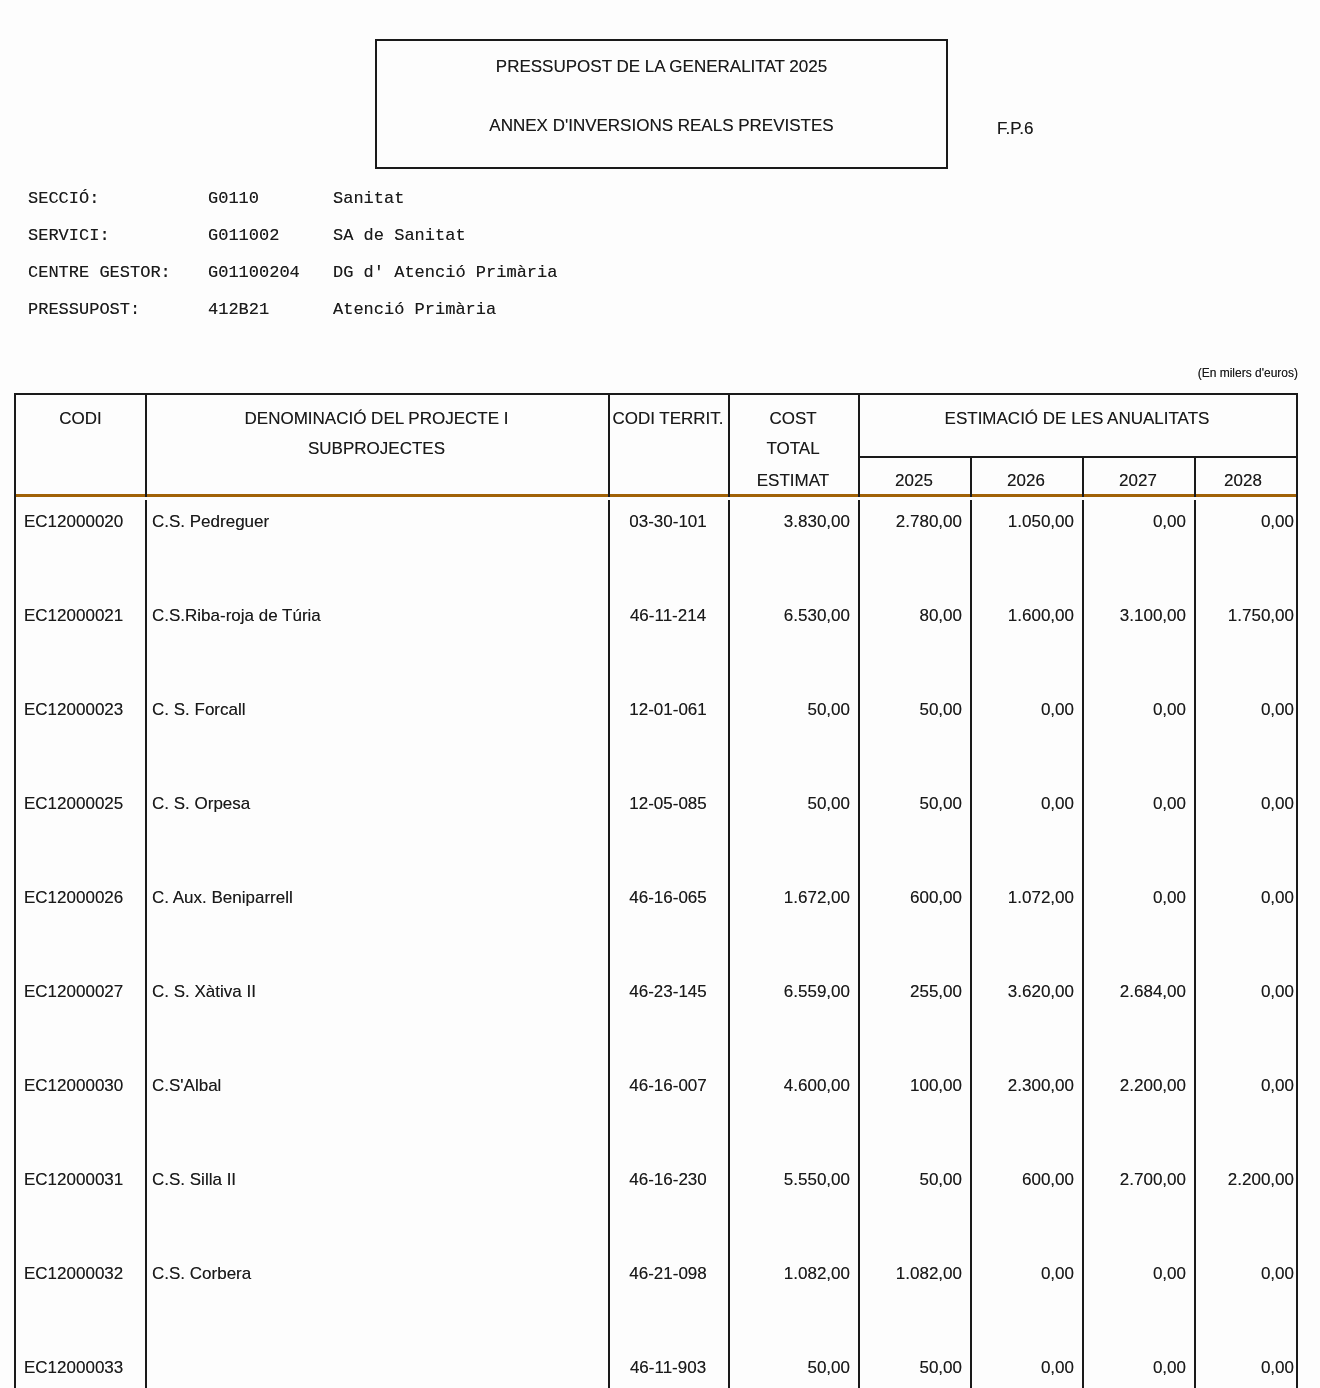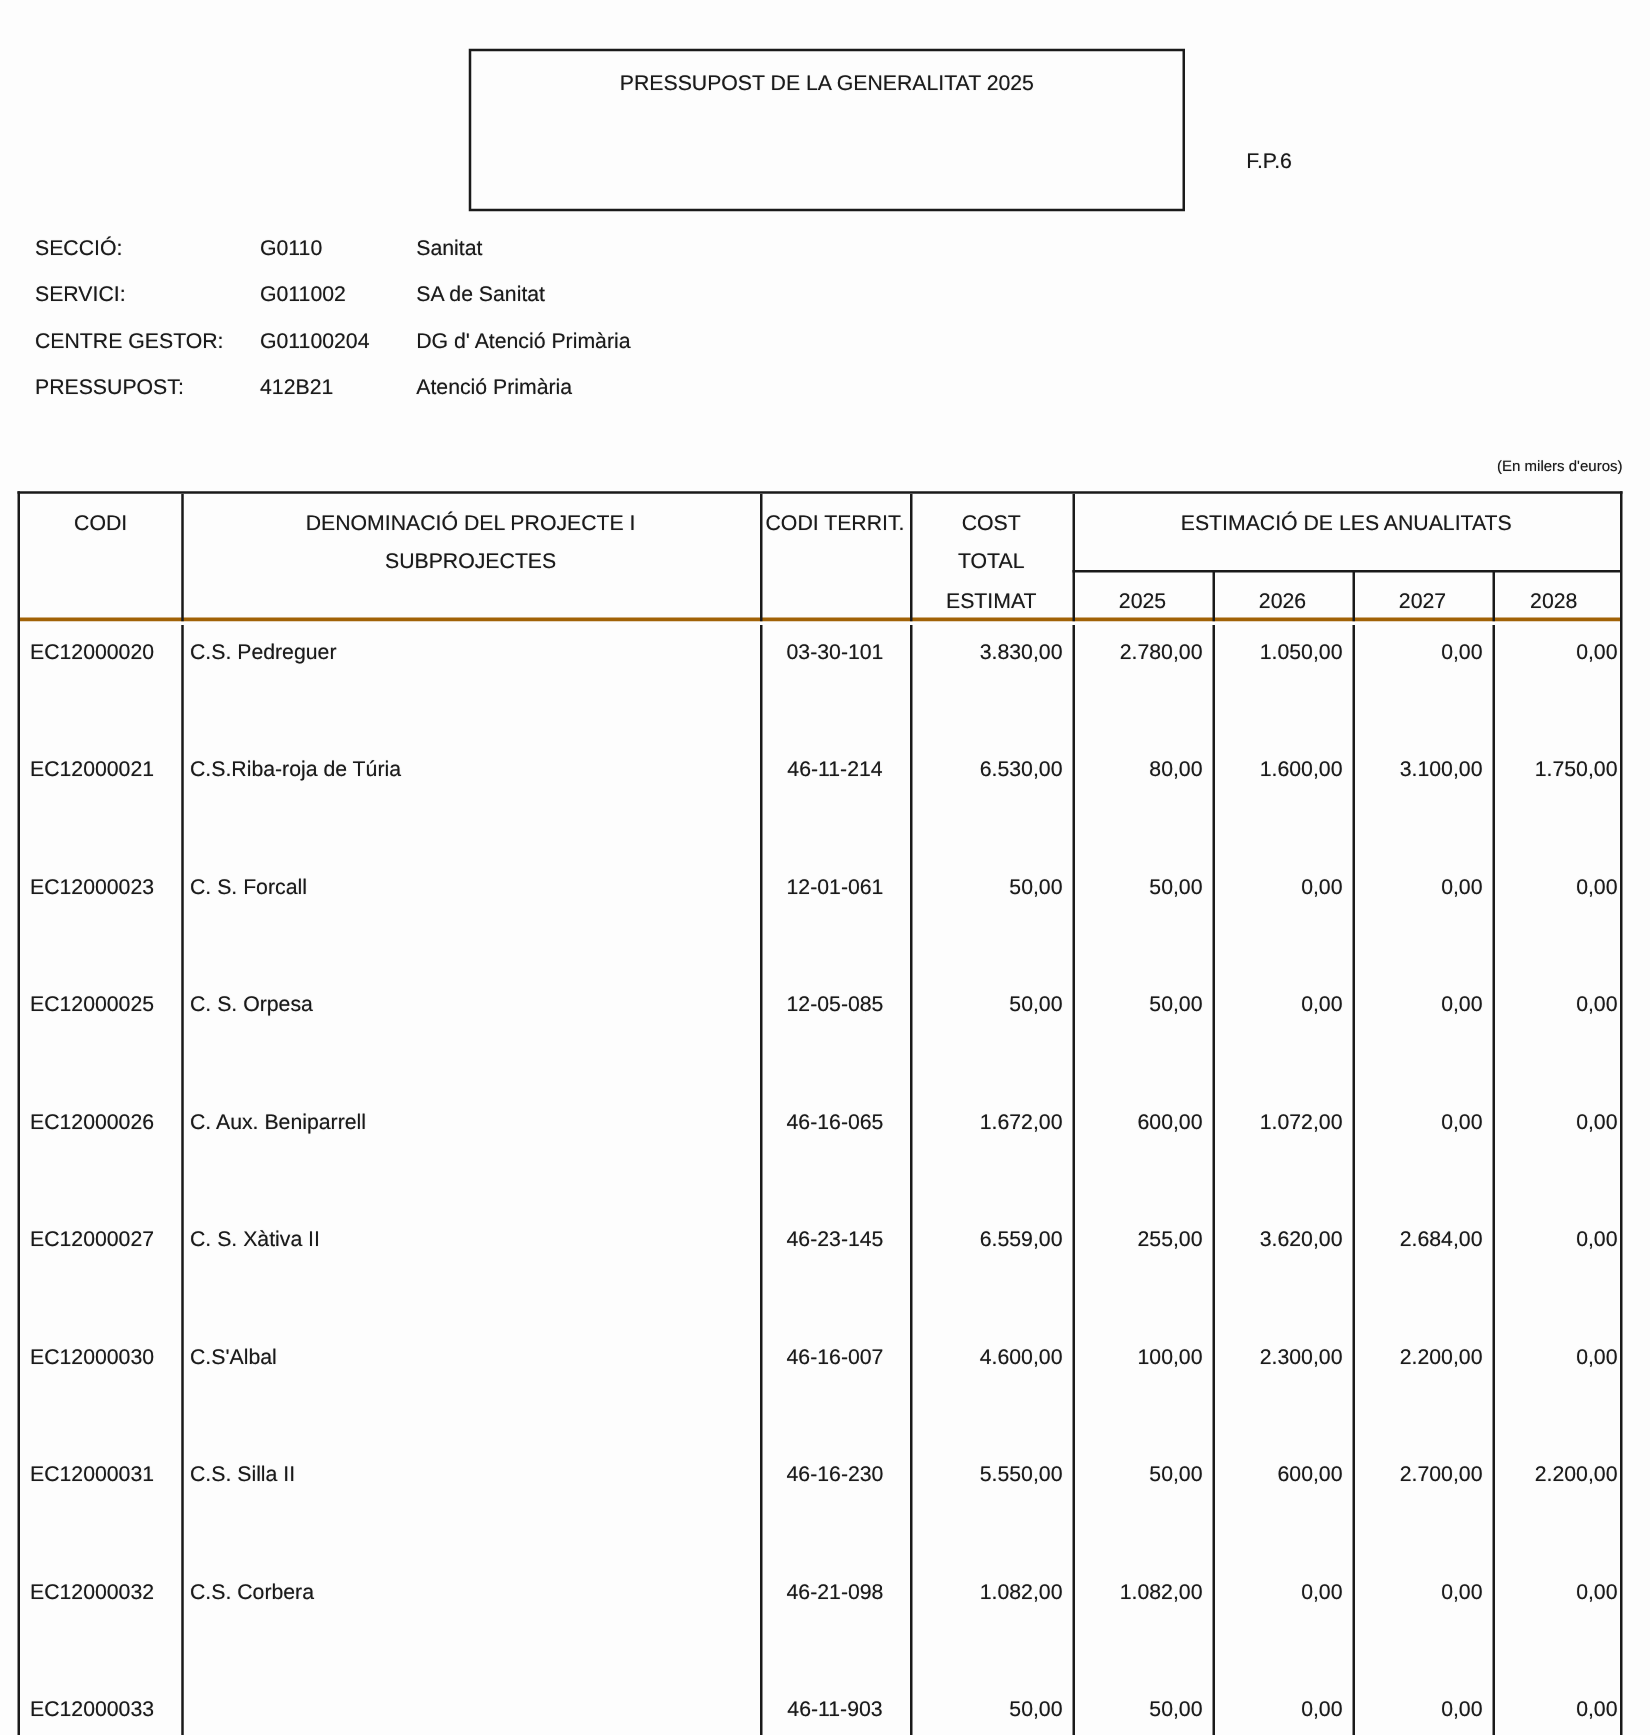--- a/index.html
+++ b/index.html
@@ -16,21 +16,21 @@
   
   .title-box {
     position:absolute; left:375px; top:3px; width:573px; height:130px;
     border:2px solid #1a1a1a; background:#fdfdfd; text-align:center;margin-top:36px;
   }
   .title-box .line1 { position:absolute; top:16px; left:0; width:100%; font-size:17px; }
   .title-box .line2 { position:absolute; top:75px; left:0; width:100%; font-size:17px; }
   .fp-ref { position:absolute; left:997px; top:119px; font-size:17px; }
 
   
-  .info-row { position:absolute; left:0; width:700px; height:24px; font-size:17px; }
+  .info-row { position:absolute; left:0; width:700px; height:24px; font-size:17px;font-family:Liberation Mono, monospace; }
   .info-row .lbl  { position:absolute; left:28px;  white-space:nowrap; }
   .info-row .code { position:absolute; left:208px; white-space:nowrap; }
   .info-row .desc { position:absolute; left:333px; white-space:nowrap; }
 
   .units-note { position:absolute; top:366px; right:22px; font-size:12px; }
 
   
   .gtable {
     position:absolute; left:14px; top:393px; width:1284px; height:995px;
     border-left:2px solid #1a1a1a; border-right:2px solid #1a1a1a; border-top:2px solid #1a1a1a;
@@ -85,20 +85,21 @@
   .col-y0     { left:842px;  width:104px; text-align:right; }
   .col-y1     { left:954px;  width:104px; text-align:right; }
   .col-y2     { left:1066px; width:104px; text-align:right; }
   .col-y3     { left:1178px; width:100px; text-align:right; }
 </style>
 </head>
 <body>
 
 <div class="title-box">
   <div class="line1">PRESSUPOST DE LA GENERALITAT 2025</div>
+  <div class="line2">ANNEX D'INVERSIONS REALS PREVISTES</div>
 </div>
 <div class="fp-ref">F.P.6</div>
 
 <div class="info-row" style="top:189px">
   <span class="lbl">SECCIÓ:</span>
   <span class="code">G0110</span>
   <span class="desc">Sanitat</span>
 </div>
 <div class="info-row" style="top:226px">
   <span class="lbl">SERVICI:</span>

